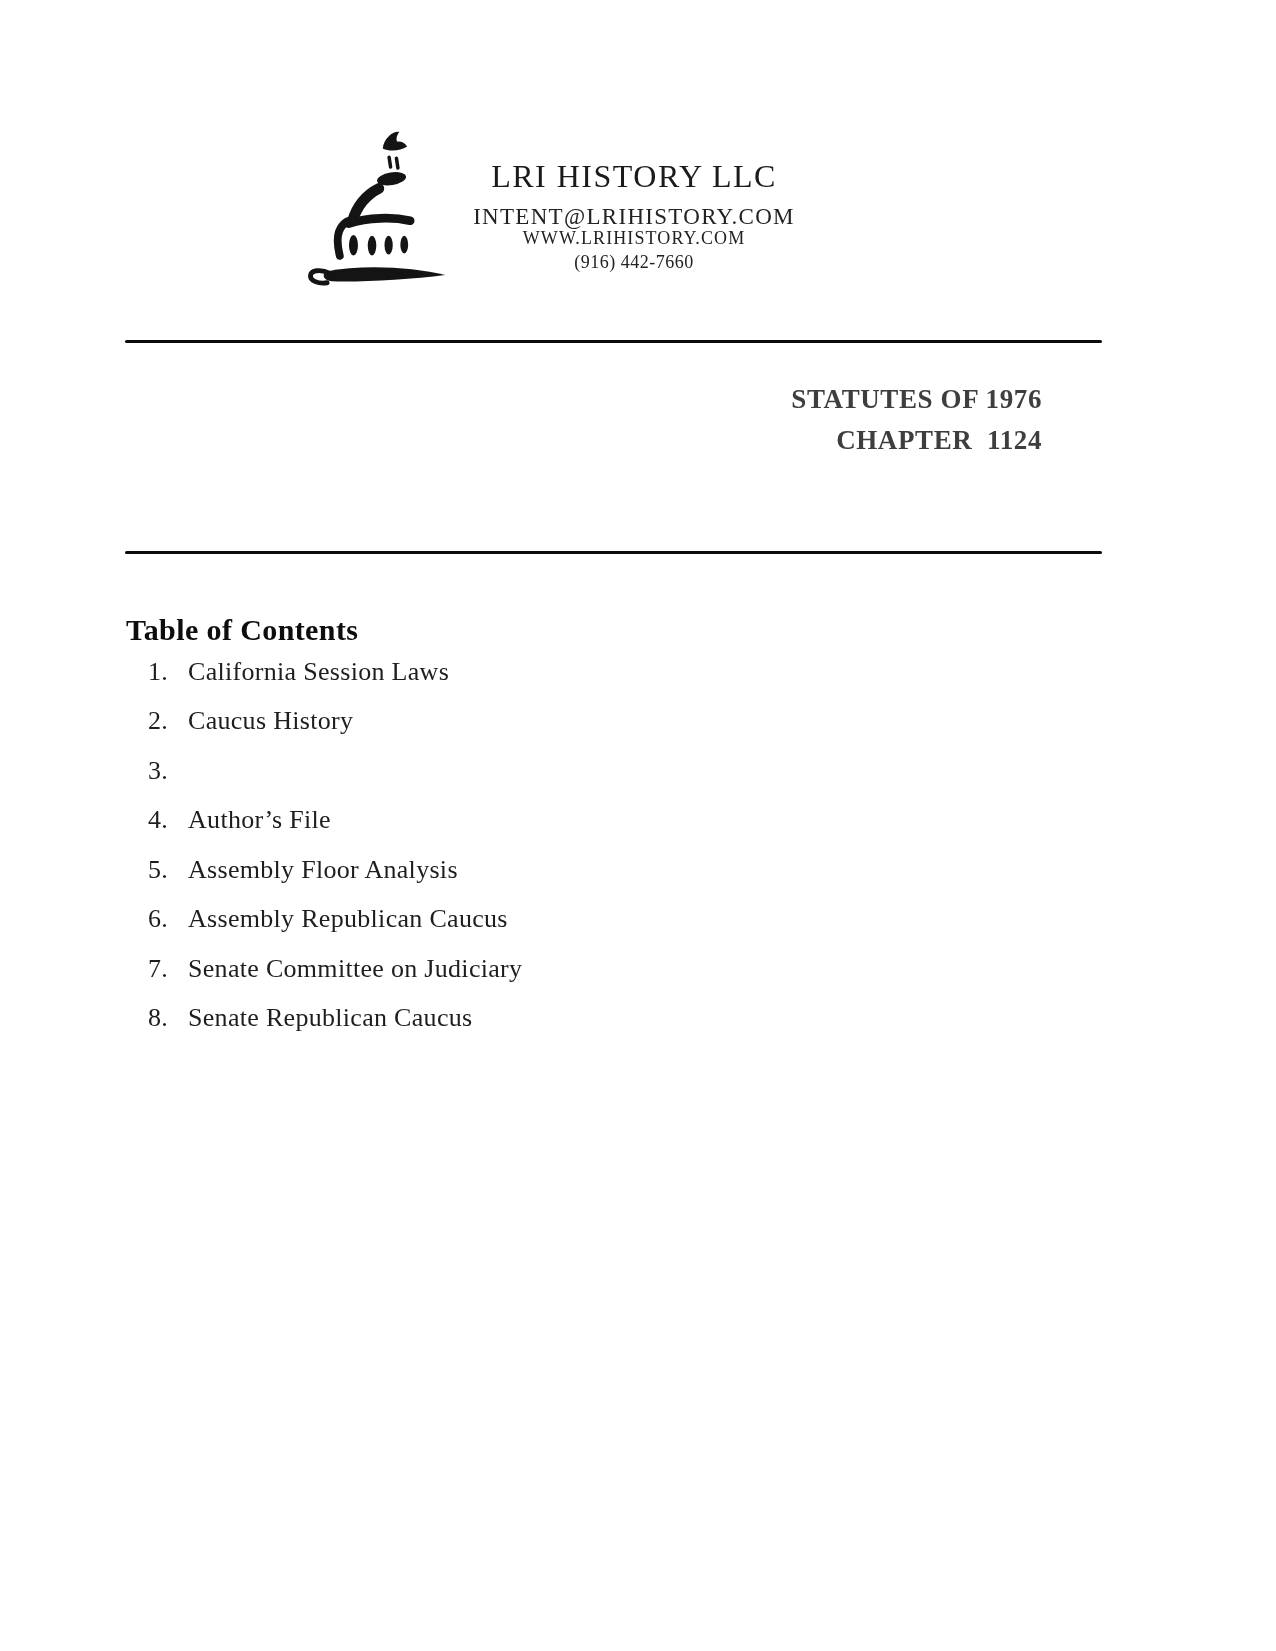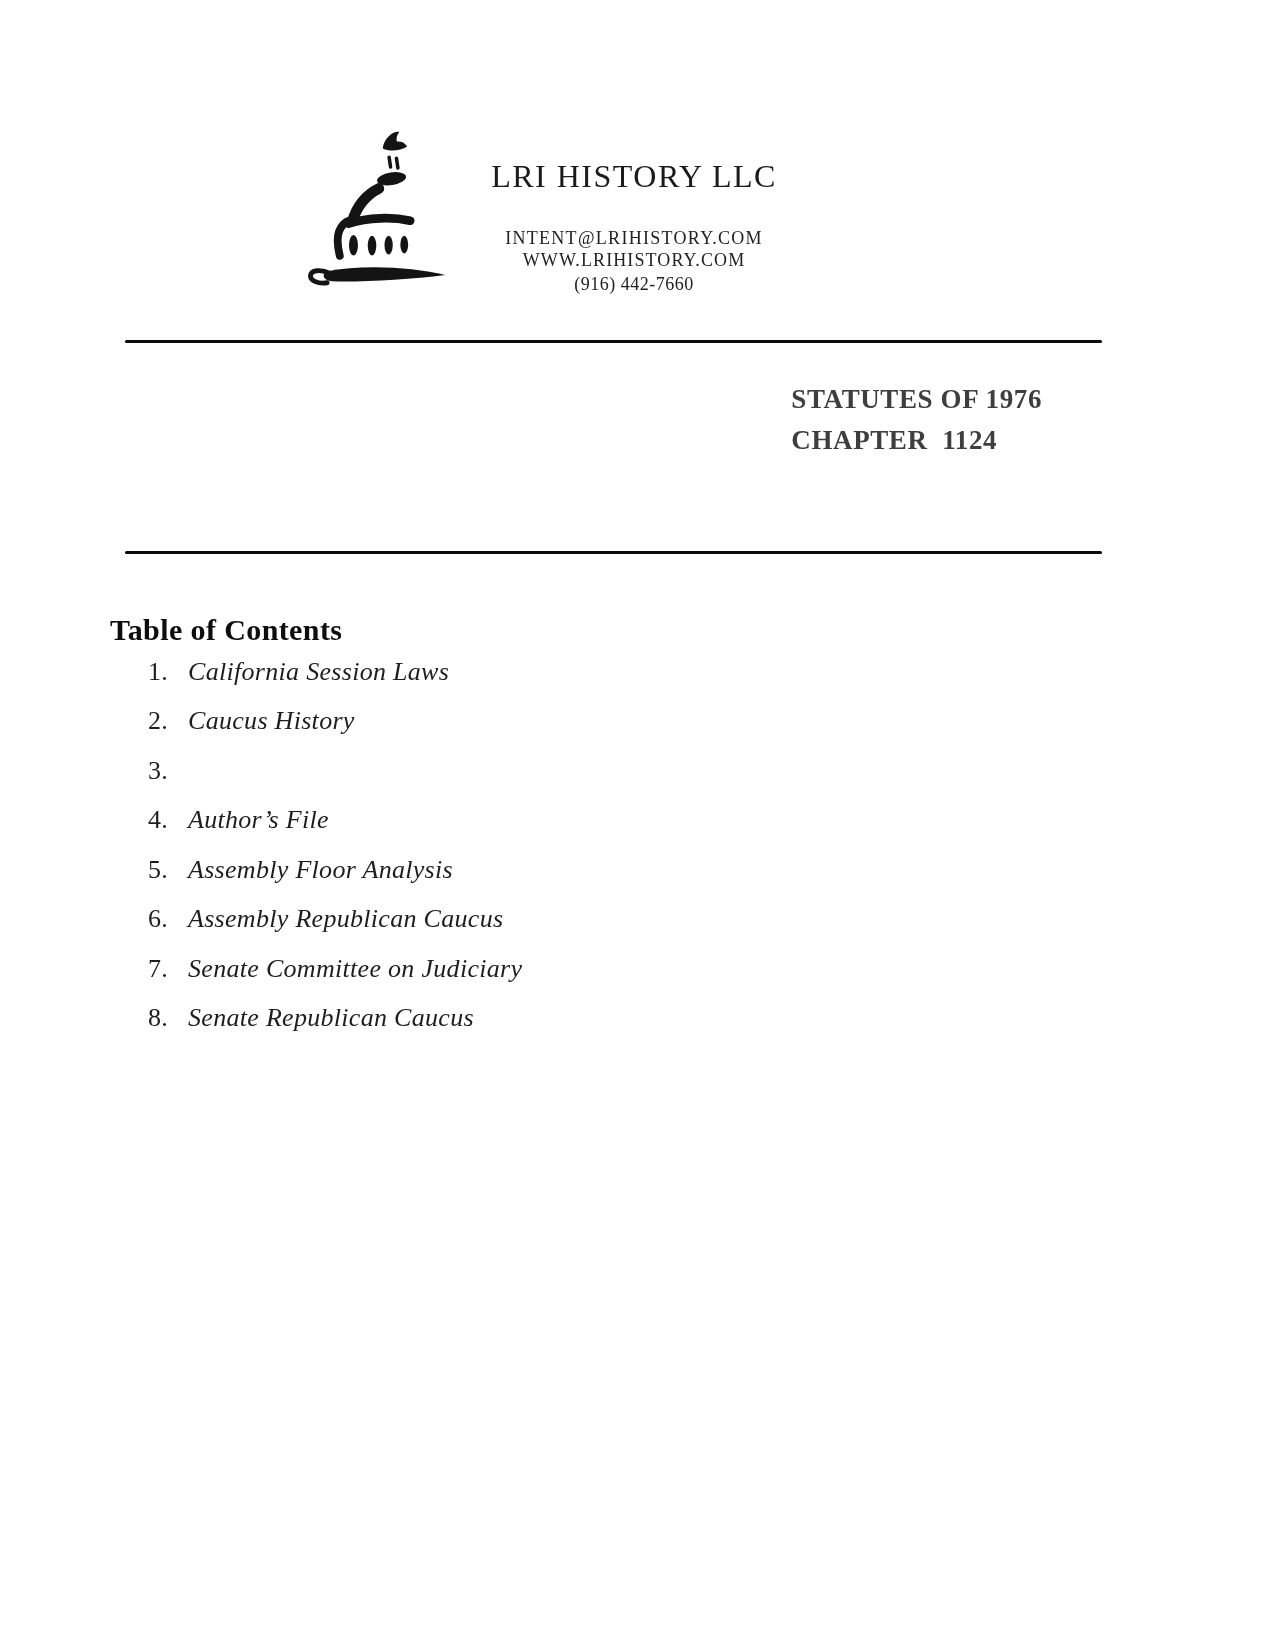--- a/index.html
+++ b/index.html
@@ -35,23 +35,23 @@
     text-align: center;
   }
   .company {
     font-size: 32px;
     line-height: 32px;
     letter-spacing: 1.5px;
     color: #1b1b1b;
     white-space: pre;
   }
   .email {
-    font-size: 18px;
+    font-size: 23px;
     line-height: 19px;
-    margin-top: 37px;
+    margin-top: 15px;
     letter-spacing: 1.3px;
     color: #222222;
     white-space: pre;
     font-family: Liberation Serif, serif;
   }
   .web {
     font-size: 18px;
     line-height: 18px;
     margin-top: 3px;
     letter-spacing: 1.1px;
@@ -77,35 +77,35 @@
     border-radius: 2px;
   }
   .rule-top { top: 340px; }
   .rule-bottom { top: 551px; }
 
   
   .ref-block {
     position: absolute;
     right: 234px;
     top: 379px;
-    text-align: left;
+    text-align: right;
   }
   .ref-line {
     font-size: 27px;
     line-height: 41px;
     font-weight: bold;
     letter-spacing: 0.6px;
     color: #3e3e3e;
     white-space: pre;
   }
 
   
   .toc-heading {
     position: absolute;
-    left: 110px;
+    left: 126px;
     top: 589px;
     font-size: 30px;
     line-height: 32px;
     font-weight: bold;
     letter-spacing: 0.4px;
     color: #0d0d0d;
     white-space: pre;
   }
   .toc-list {
     position: absolute;
@@ -121,21 +121,21 @@
     align-items: center;
     font-size: 26px;
     color: #1e1e1e;
     letter-spacing: 0.3px;
   }
   .toc-item .num {
     display: inline-block;
     width: 40px;
     flex: 0 0 40px;
   }
-  .toc-item .label { white-space: pre; font-style: italic; }
+  .toc-item .label { white-space: pre; }
 </style>
 </head>
 <body>
 
 <div class="page">
 
   <header>
     <div class="logo">
       <svg viewBox="0 0 160 170" xmlns="http://www.w3.org/2000/svg">
         <g fill="#141414" stroke="none">

